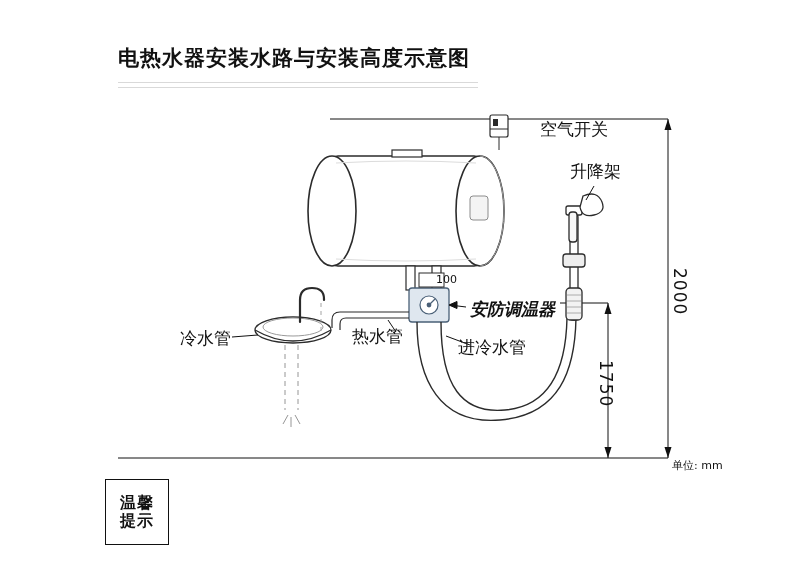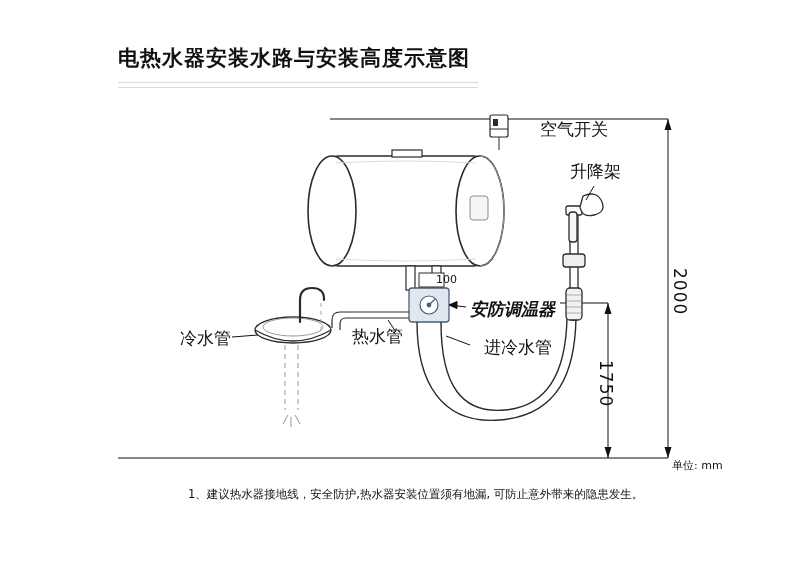--- a/index.html
+++ b/index.html
@@ -230,23 +230,26 @@
     <line x1="396" y1="332" x2="388" y2="320" stroke="#111" stroke-width="1"></line>
 
     <line x1="470" y1="345" x2="446" y2="336" stroke="#111" stroke-width="1"></line>
   </svg>
 
   <div class="lbl" style="left:540px; top:120px;">空气开关</div>
   <div class="lbl" style="left:570px; top:162px;">升降架</div>
   <div class="lbl bold" style="left:470px; top:300px;font-style:italic;">安防调温器</div>
   <div class="lbl" style="left:180px; top:329px;">冷水管</div>
   <div class="lbl" style="left:352px; top:327px;">热水管</div>
-  <div class="lbl" style="left:484px; top:338px;">进冷水管</div>
+  <div class="lbl" style="left:458px; top:338px;">进冷水管</div>
   <div class="lbl small" style="left:436px; top:274px;">100</div>
   <div class="lbl vert" style="left:670px; top:268px;">2000</div>
   <div class="lbl vert" style="left:596px; top:360px;">1750</div>
   <div class="lbl small" style="left:672px; top:460px;text-align:right;">单位: mm</div>
 
+  <div class="tips-box">
+    <span>温馨</span>
+    <span>提示</span>
+  </div>
   <div class="tips-list">
-    <div>1、建议热水器接地线，安全防护,热水器安装位置须有地漏, 可防止意外带来的隐患发生。</div>
   </div>
 
 </div>
 
 </body></html>

